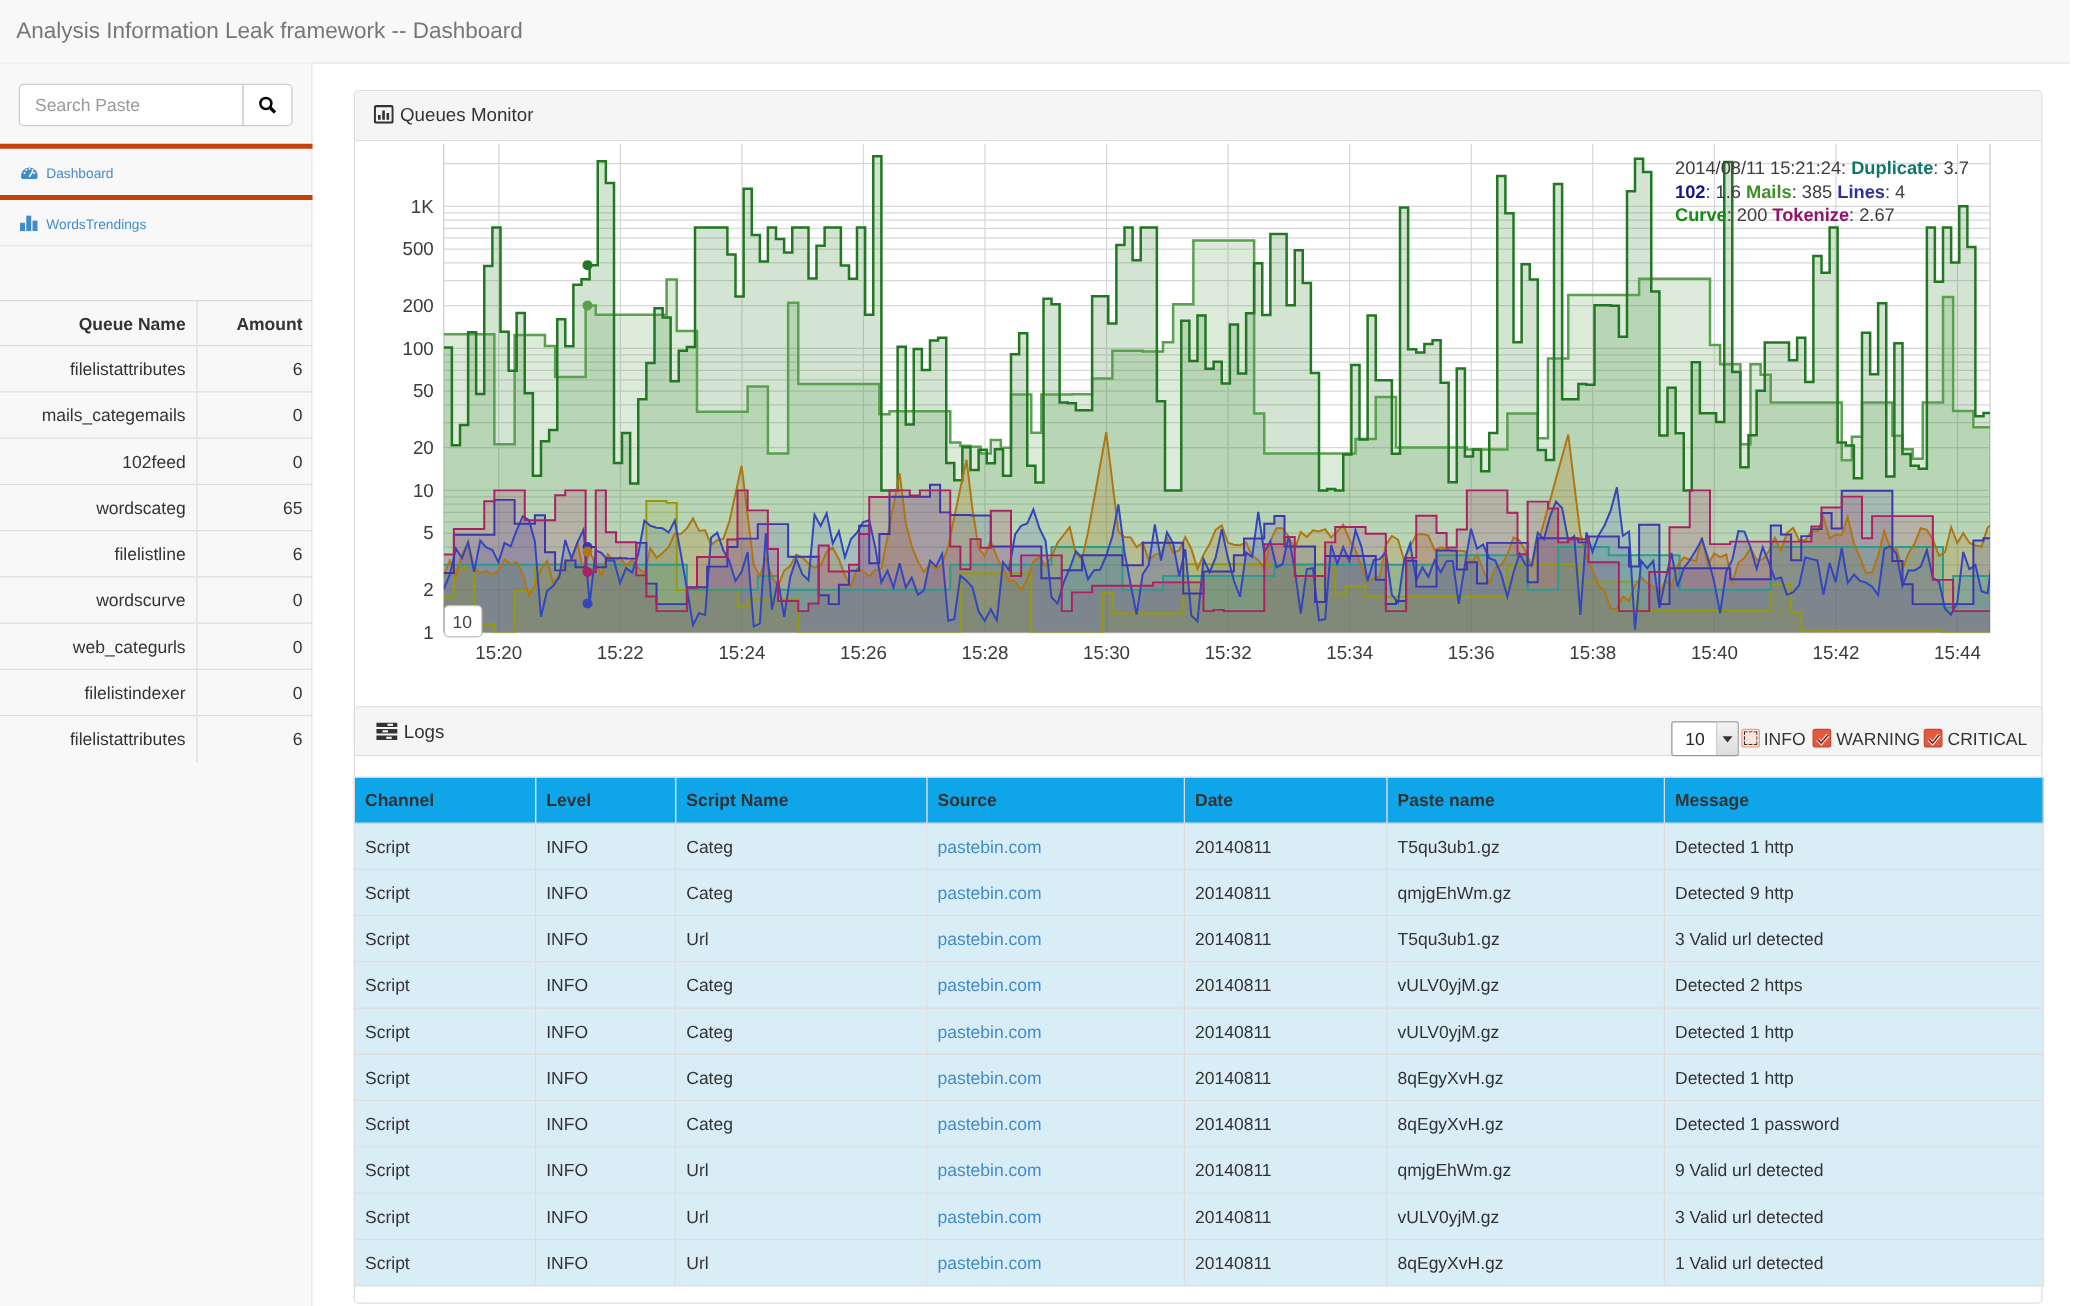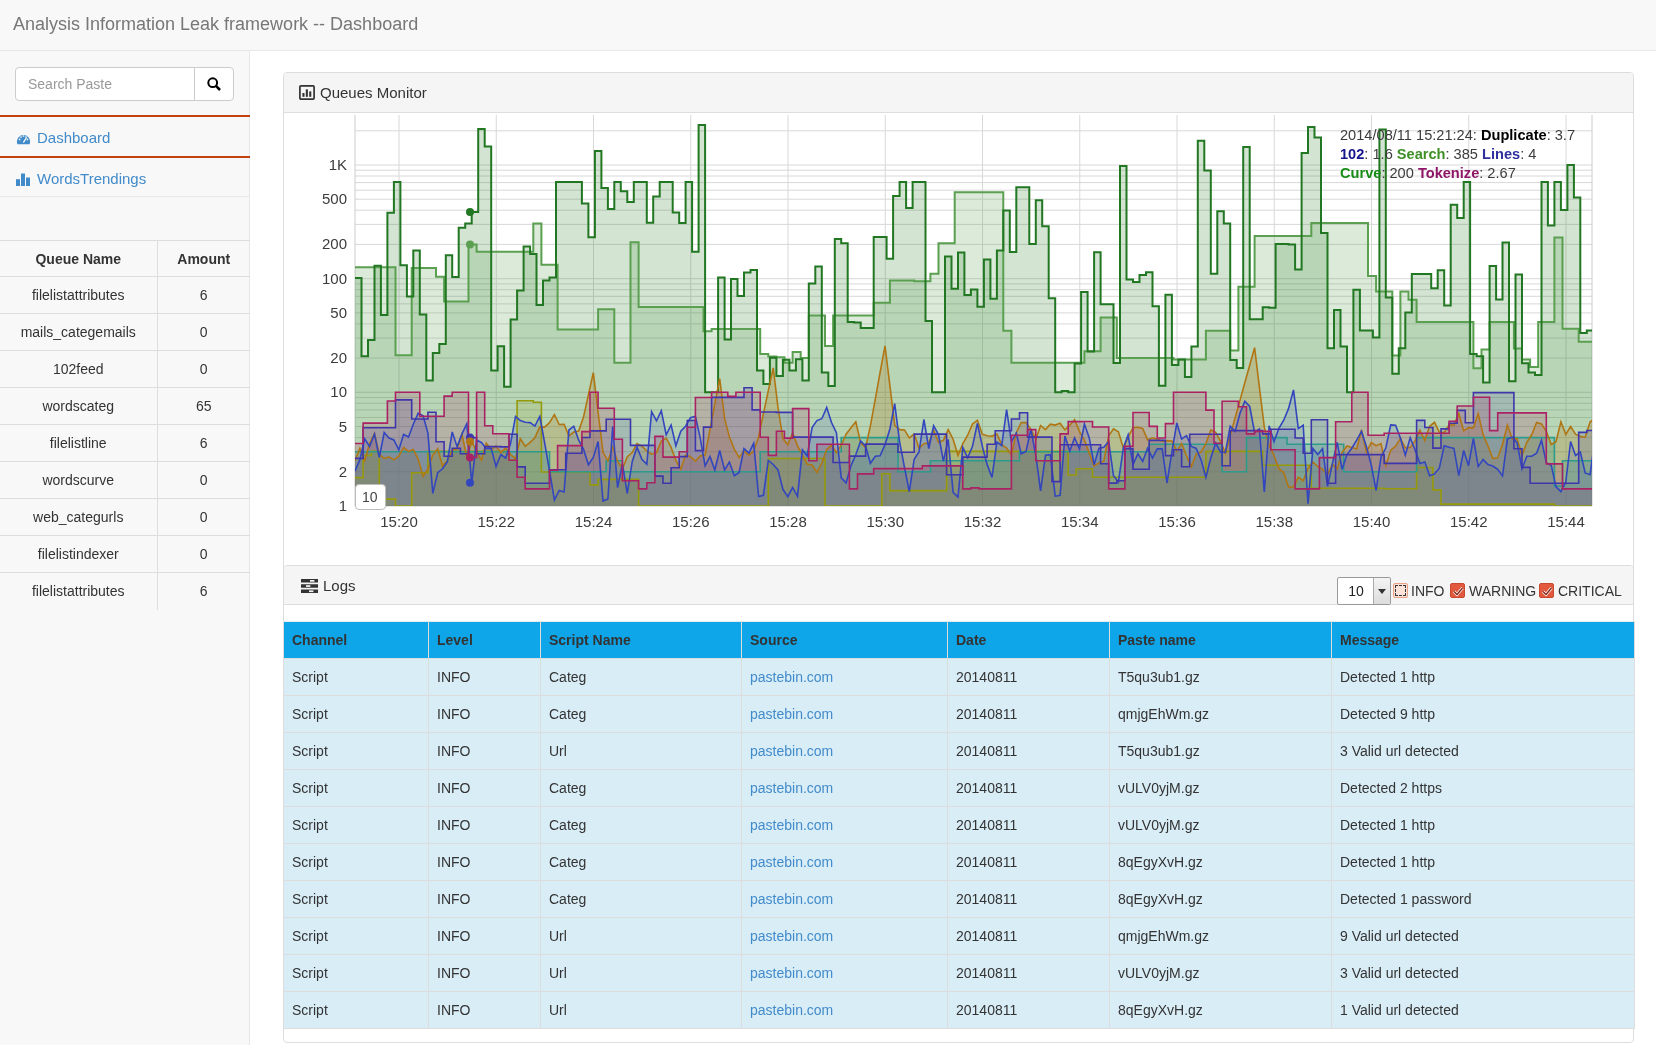--- a/index.html
+++ b/index.html
@@ -7,27 +7,27 @@
 .navbar{position:absolute;left:0;top:0;width:1656px;height:51px;background:#f8f8f8;
   border-bottom:1px solid #e7e7e7}
 .navbar .brand{position:absolute;left:13px;top:14px;font-size:18px;color:#777}
 .sidebar{position:absolute;left:0;top:51px;width:250px;height:994px;background:#f8f8f8;
   border-right:1px solid #e7e7e7}
 .sinput{position:absolute;left:15px;top:67px;width:180px;height:34px;background:#fff;
   border:1px solid #ccc;border-radius:4px 0 0 4px;font-size:14px;color:#999;
   line-height:32px;padding-left:12px}
 .sbtn{position:absolute;left:194px;top:67px;width:40px;height:34px;background:#fff;
   border:1px solid #ccc;border-radius:0 4px 4px 0;text-align:center;padding-top:9px}
-.navit{position:absolute;left:0;width:250px;height:41px;border-top:2px solid #c2410c;
-  font-size:15px;color:#428bca;line-height:41px}
+.navit{position:absolute;left:0;width:250px;height:41px;border-top:4px solid #c2410c;
+  font-size:11px;color:#428bca;line-height:41px}
 .navit .ic{display:inline-block;vertical-align:-2px;margin-left:16px;margin-right:6px}
 .qtable{position:absolute;left:0;top:240px;width:250px;border-collapse:collapse;
   table-layout:fixed;font-size:14px;color:#333}
 .qtable th,.qtable td{border-top:1px solid #ddd;border-right:1px solid #ddd;
-  text-align:center;padding:8px 8px;height:37px;font-weight:normal}
+  text-align:right;padding:8px 8px;height:37px;font-weight:normal}
 .qtable th{font-weight:bold;height:36px}
 .qtable th:last-child,.qtable td:last-child{border-right:none}
 .panel{position:absolute;background:#fff;border:1px solid #ddd;border-radius:4px}
 .phead{position:absolute;left:0;top:0;width:100%;background:#f5f5f5;
   border-bottom:1px solid #ddd;border-radius:3px 3px 0 0;font-size:15px;color:#333}
 .legend{position:absolute;left:1340px;top:126px;font-size:14.6px;color:#3c3c3c;
   line-height:18.8px;white-space:nowrap}
 .legend b{font-weight:bold}
 .tip10{position:absolute;left:355px;top:484px;width:31px;height:26px;background:#fff;
   border:1px solid #bdbdbd;border-radius:4px;font-size:14px;color:#444;
@@ -233,22 +233,22 @@
       <text x="698.50" y="415" text-anchor="middle">15:32</text>
       <text x="795.75" y="415" text-anchor="middle">15:34</text>
       <text x="893.00" y="415" text-anchor="middle">15:36</text>
       <text x="990.25" y="415" text-anchor="middle">15:38</text>
       <text x="1087.50" y="415" text-anchor="middle">15:40</text>
       <text x="1184.75" y="415" text-anchor="middle">15:42</text>
       <text x="1282.00" y="415" text-anchor="middle">15:44</text>
     </g>
   </svg>
 <div class="legend">
-  <div>2014/08/11 15:21:24: <b style="color:#000000">Duplicate</b>: 3.7</div>
-  <div><b style="color:#16168c">102</b>: 1.6 <b style="color:#3f8f27">Search</b>: 385 <b style="color:#2f2f9e">Lines</b>: 4</div>
+  <div>2014/08/11 15:21:24: <b style="color:#0f766e">Duplicate</b>: 3.7</div>
+  <div><b style="color:#16168c">102</b>: 1.6 <b style="color:#3f8f27">Mails</b>: 385 <b style="color:#2f2f9e">Lines</b>: 4</div>
   <div><b style="color:#168c16">Curve</b>: 200 <b style="color:#8f1666">Tokenize</b>: 2.67</div>
 </div>
 <div class="tip10">10</div>
 
 <div class="panel" style="left:283px;top:565px;width:1351px;height:478px">
   <div class="phead" style="height:39px;line-height:39px">
     <span style="margin-left:17px;margin-right:5px"><svg width="17" height="14" viewBox="0 0 17 14" style="vertical-align:-2px">
           <path d="M0 0h17v3.6H0z M0 5.2h17v3.6H0z M0 10.4h17v3.6H0z" fill="#333"></path>
           <rect x="9" y="1" width="4.4" height="1.7" fill="#f5f5f5"></rect>
           <rect x="5" y="6.2" width="4.4" height="1.7" fill="#f5f5f5"></rect>

